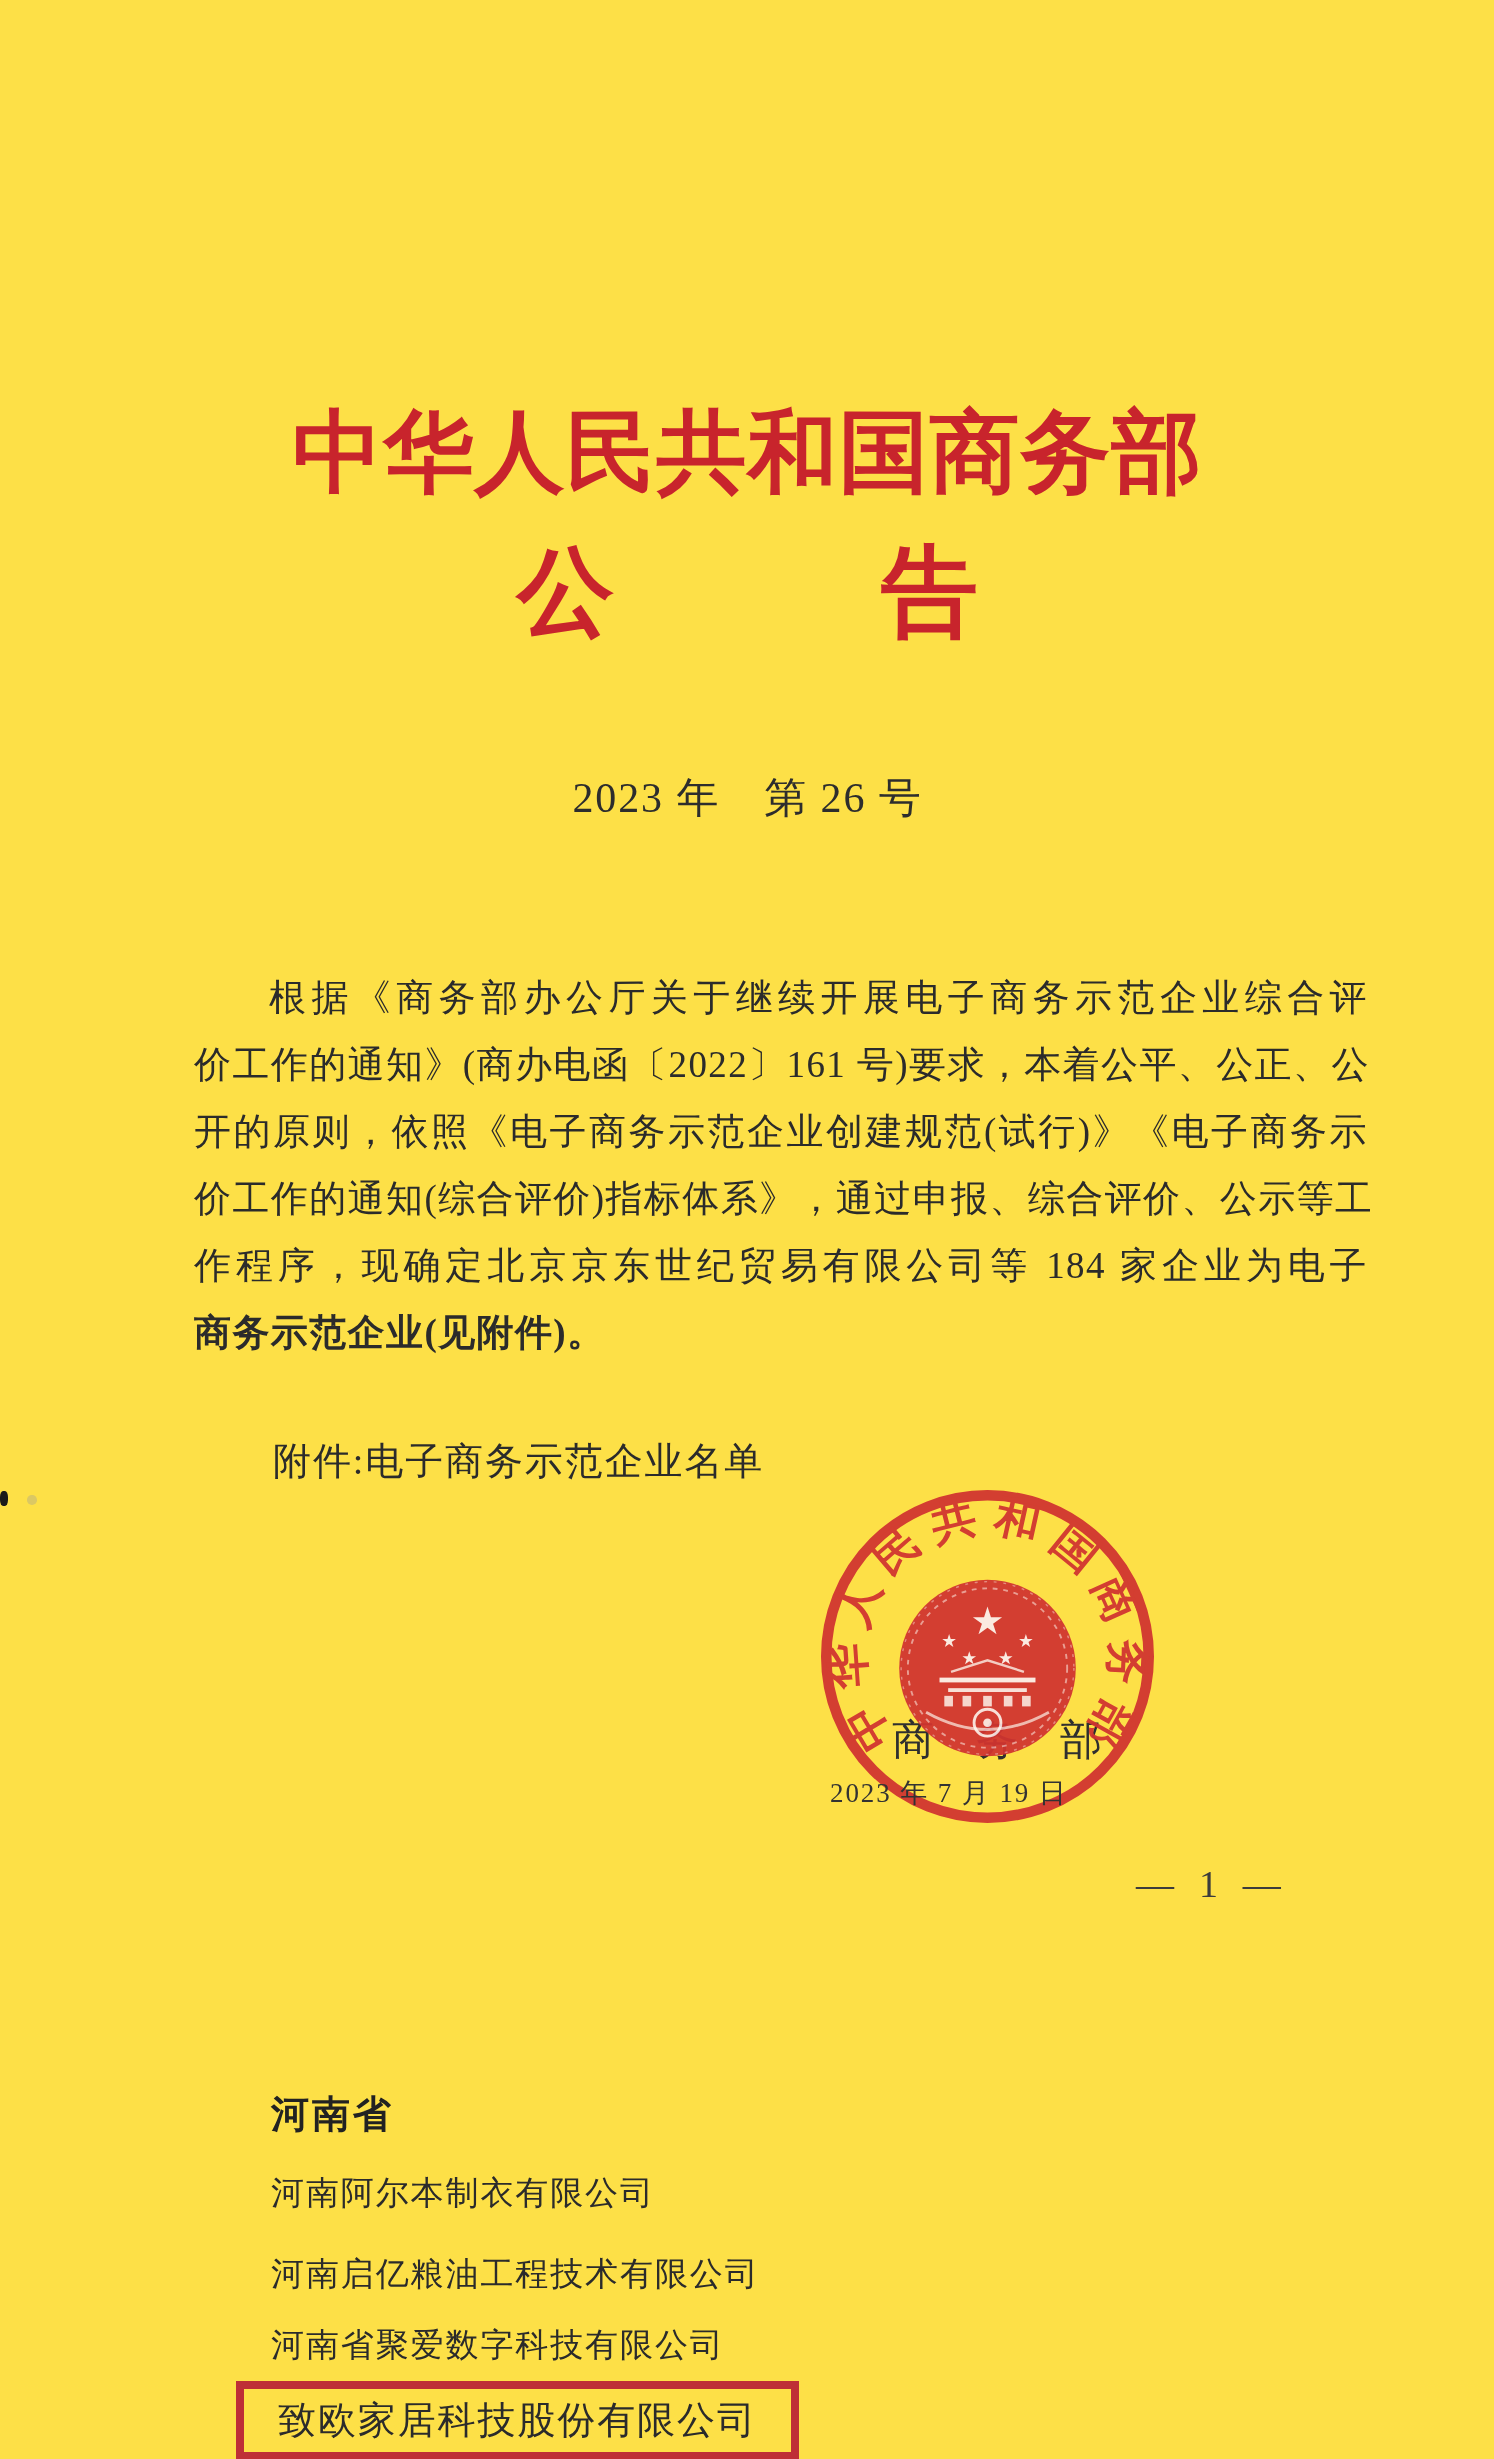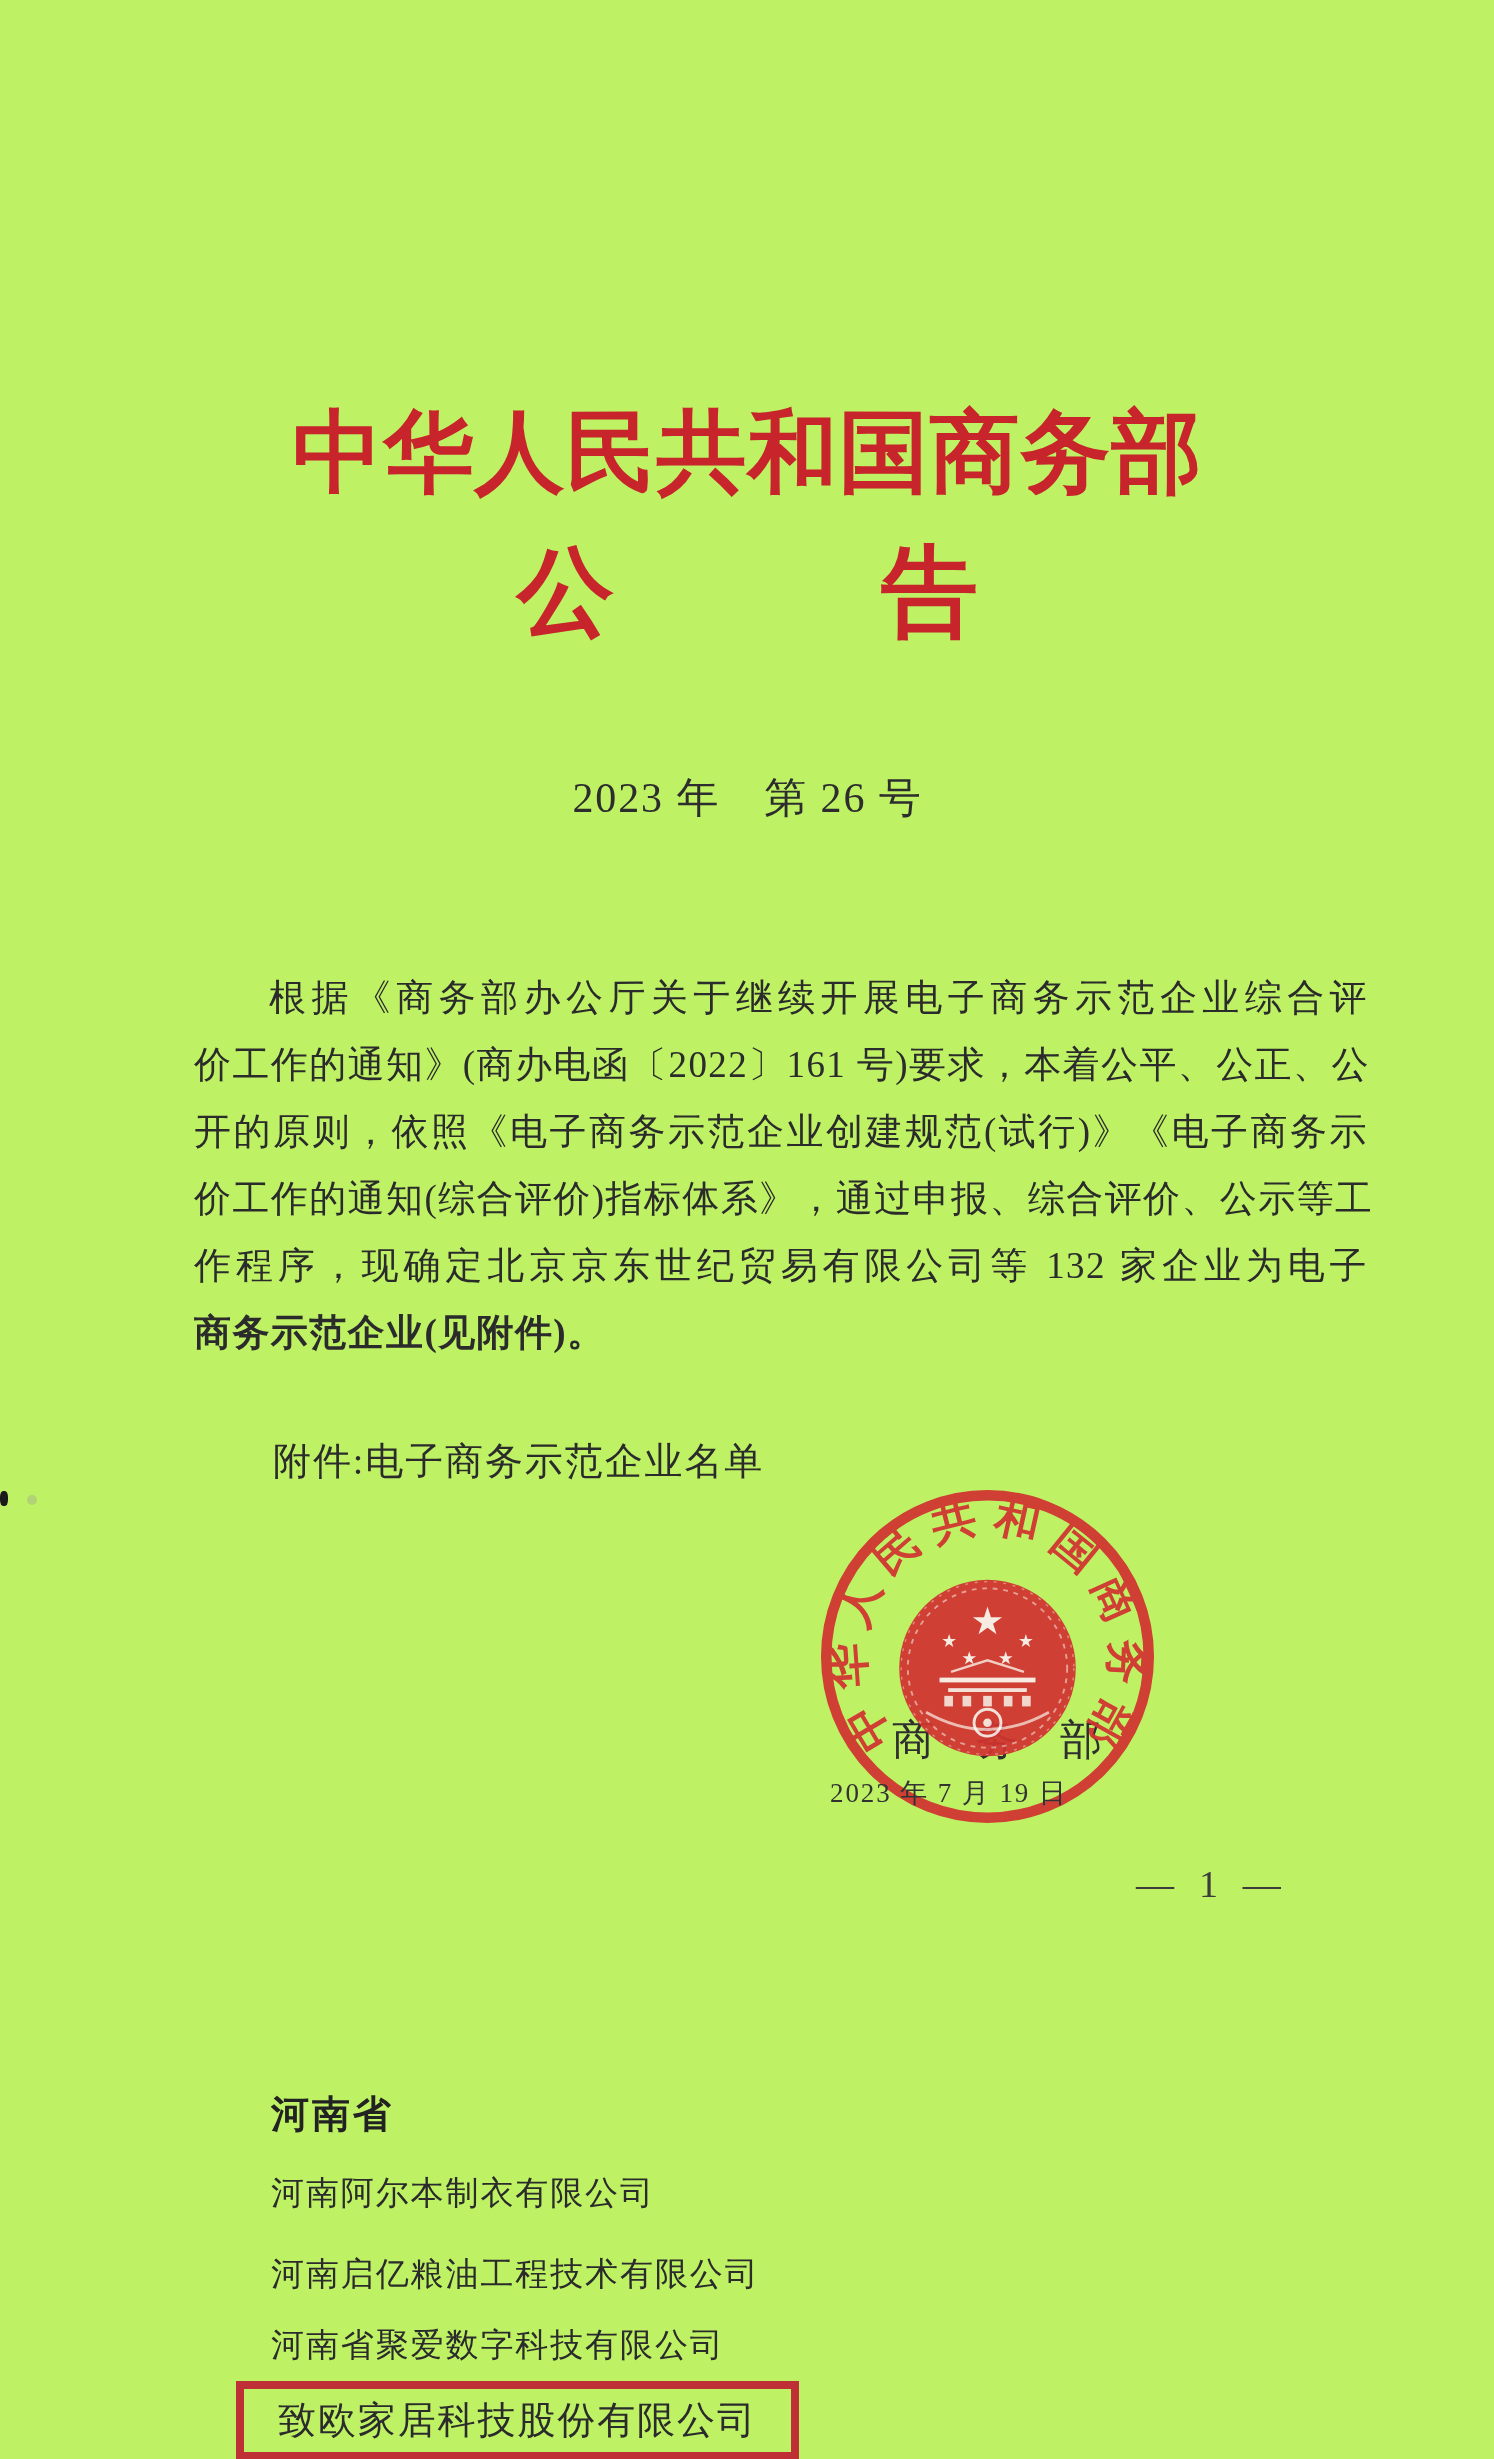--- a/index.html
+++ b/index.html
@@ -1,21 +1,21 @@
 <!DOCTYPE html>
 <html style="--title_red: #c8242c; --seal_red: #d13430; --box_red: #be2f36; --ink: #2e2e2e;"><head>
 <meta charset="utf-8">
 <style>
   html,body { margin:0; padding:0; background:#e8e8e8; }
   .page {
     position: relative;
     width: 1495px;
     height: 2459px;
     margin: 0 auto;
-    background: #bef264;
+    background: #fde047;
     overflow: hidden;
     font-family: "Liberation Serif", "DejaVu Serif", serif;
     color: var(--ink, #2e2e2e);
   }
   .org-title {
     position: absolute;
     top: 392px; left: 0; width: 100%;
     text-align: center;
     font-size: 90px;
     font-weight: bold;
@@ -169,21 +169,21 @@
     <span>告</span>
   </div>
 
   <div class="doc-number">2023 年　第 26 号</div>
 
   <div class="body-block">
     <div class="body-line first">根据《商务部办公厅关于继续开展电子商务示范企业综合评</div>
     <div class="body-line">价工作的通知》(商办电函〔2022〕161 号)要求，本着公平、公正、公</div>
     <div class="body-line">开的原则，依照《电子商务示范企业创建规范(试行)》《电子商务示</div>
     <div class="body-line">价工作的通知(综合评价)指标体系》，通过申报、综合评价、公示等工</div>
-    <div class="body-line">作程序，现确定北京京东世纪贸易有限公司等 132 家企业为电子</div>
+    <div class="body-line">作程序，现确定北京京东世纪贸易有限公司等 184 家企业为电子</div>
     <div class="body-line last">商务示范企业(见附件)。</div>
   </div>
 
   <div class="attachment-line">附件:电子商务示范企业名单</div>
 
   <div class="seal-signature">商务部</div>
 
   <svg class="seal-svg" width="357" height="357" viewBox="0 0 372 372">
     <defs>
       <path id="sealArc" d="M 99 282.6 A 130 130 0 1 1 273 282.6" fill="none"></path>

